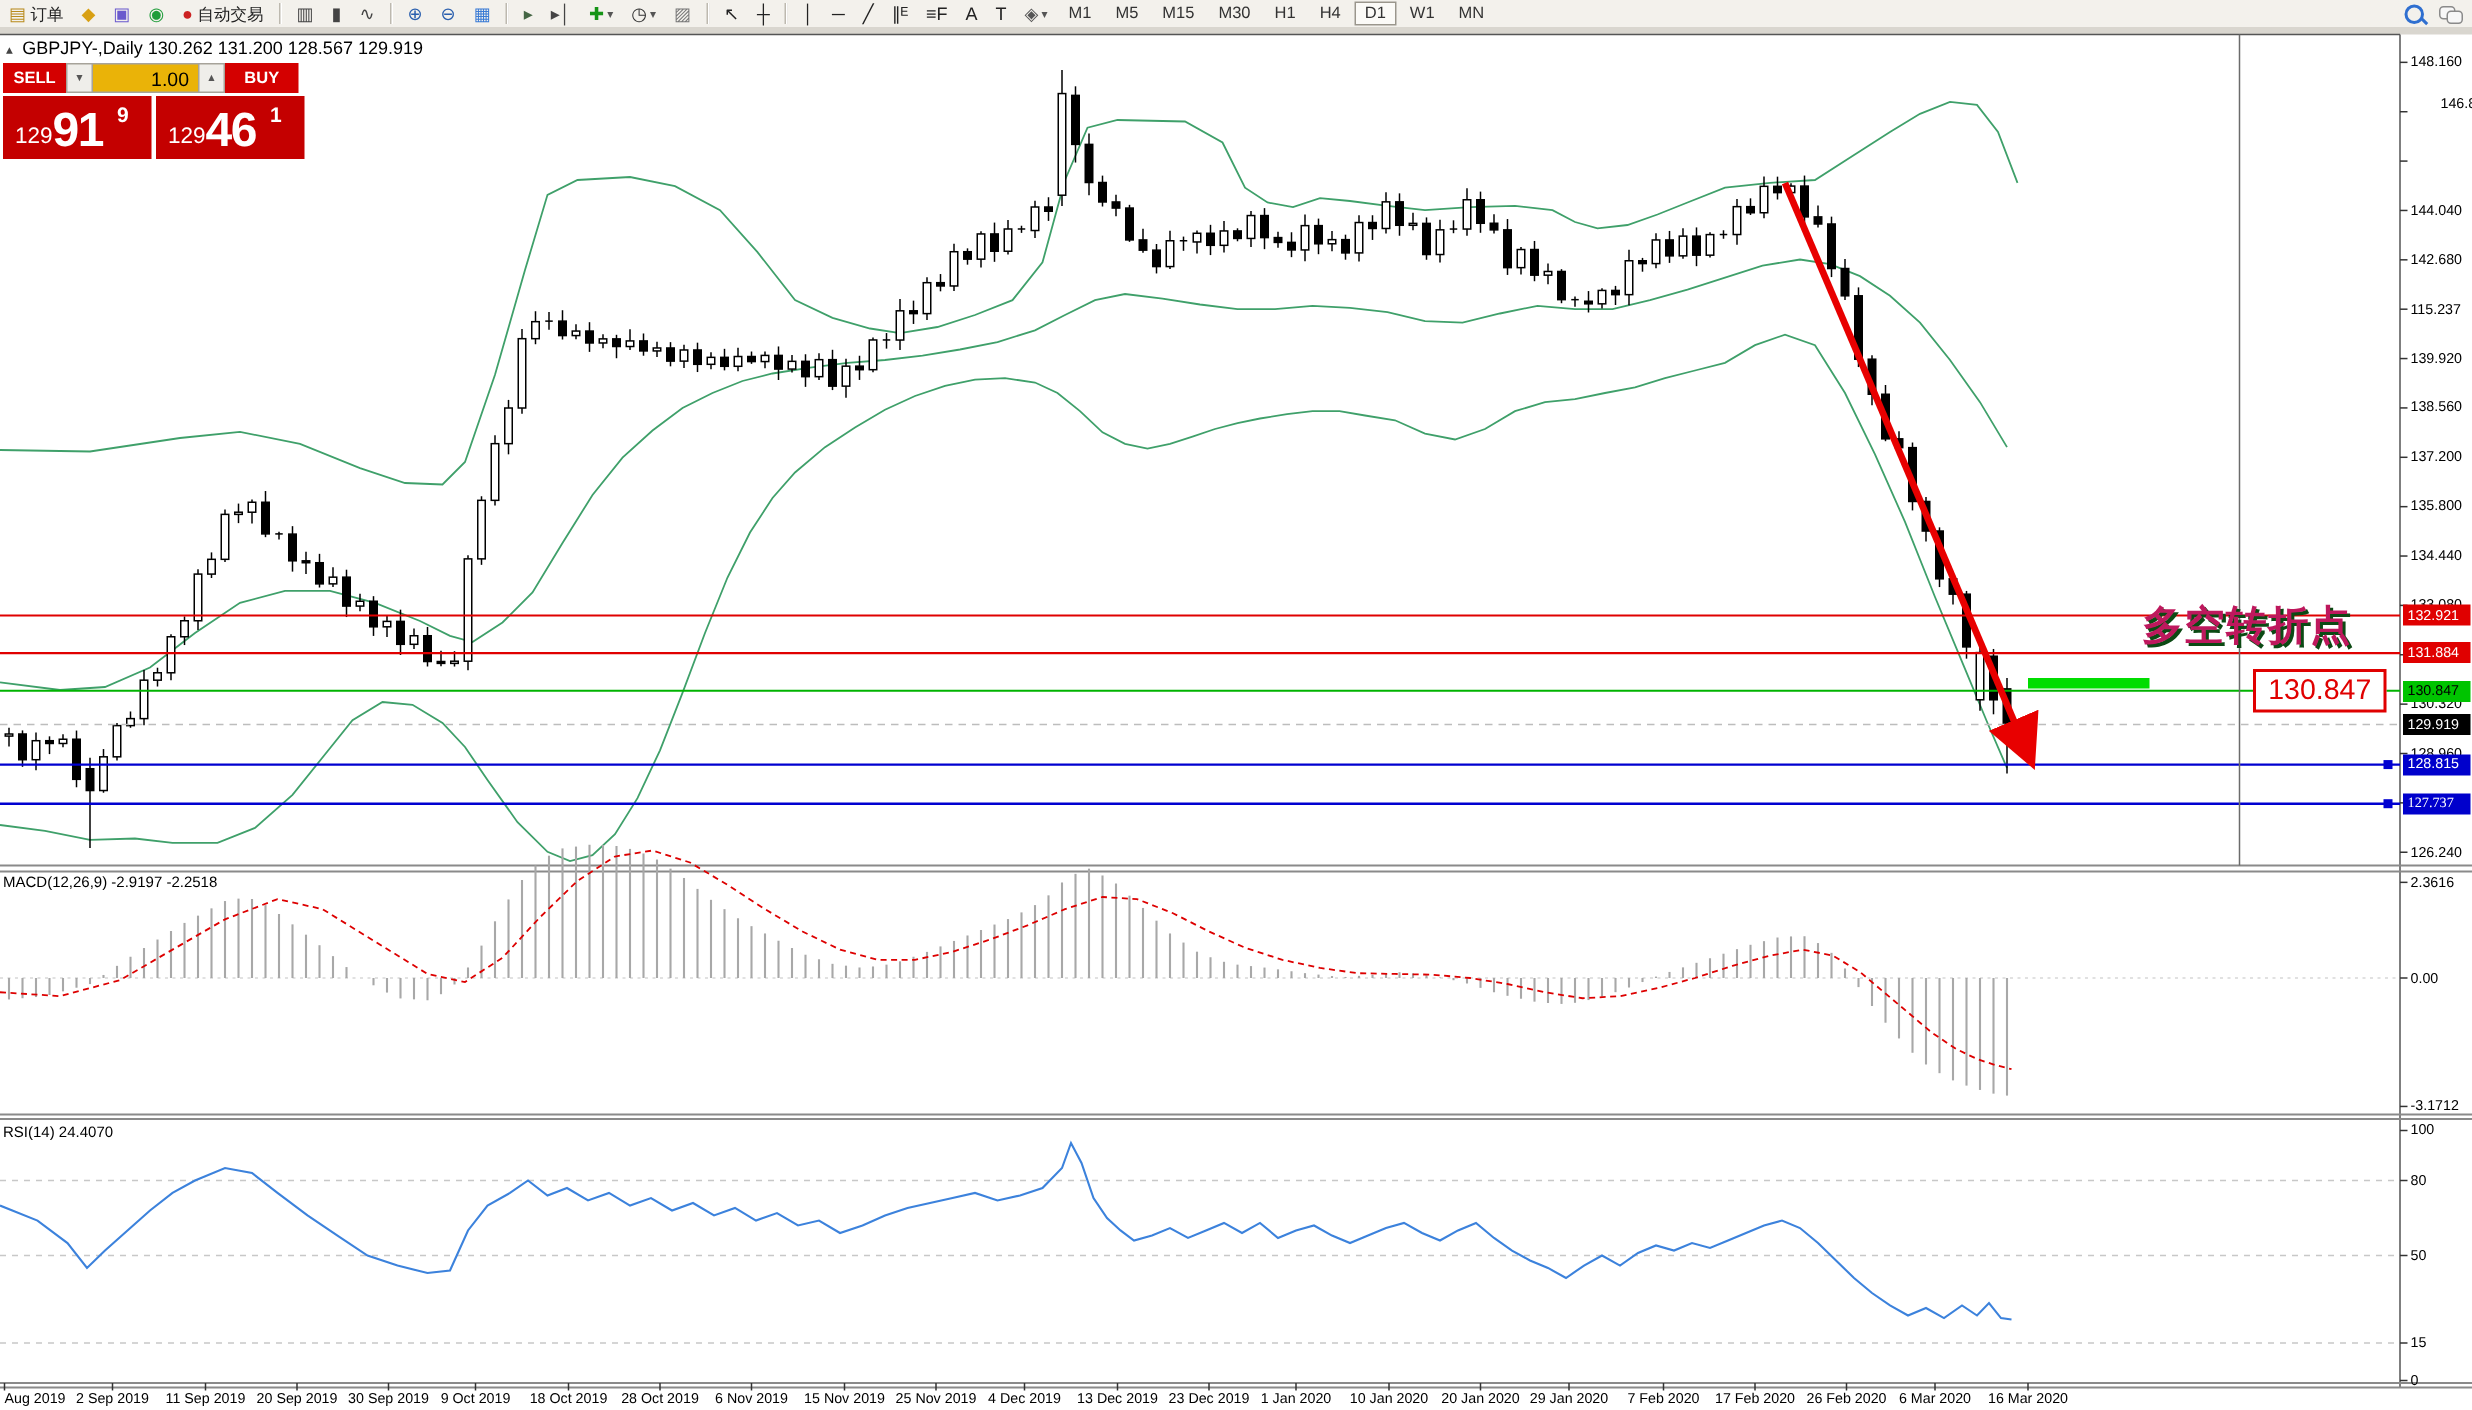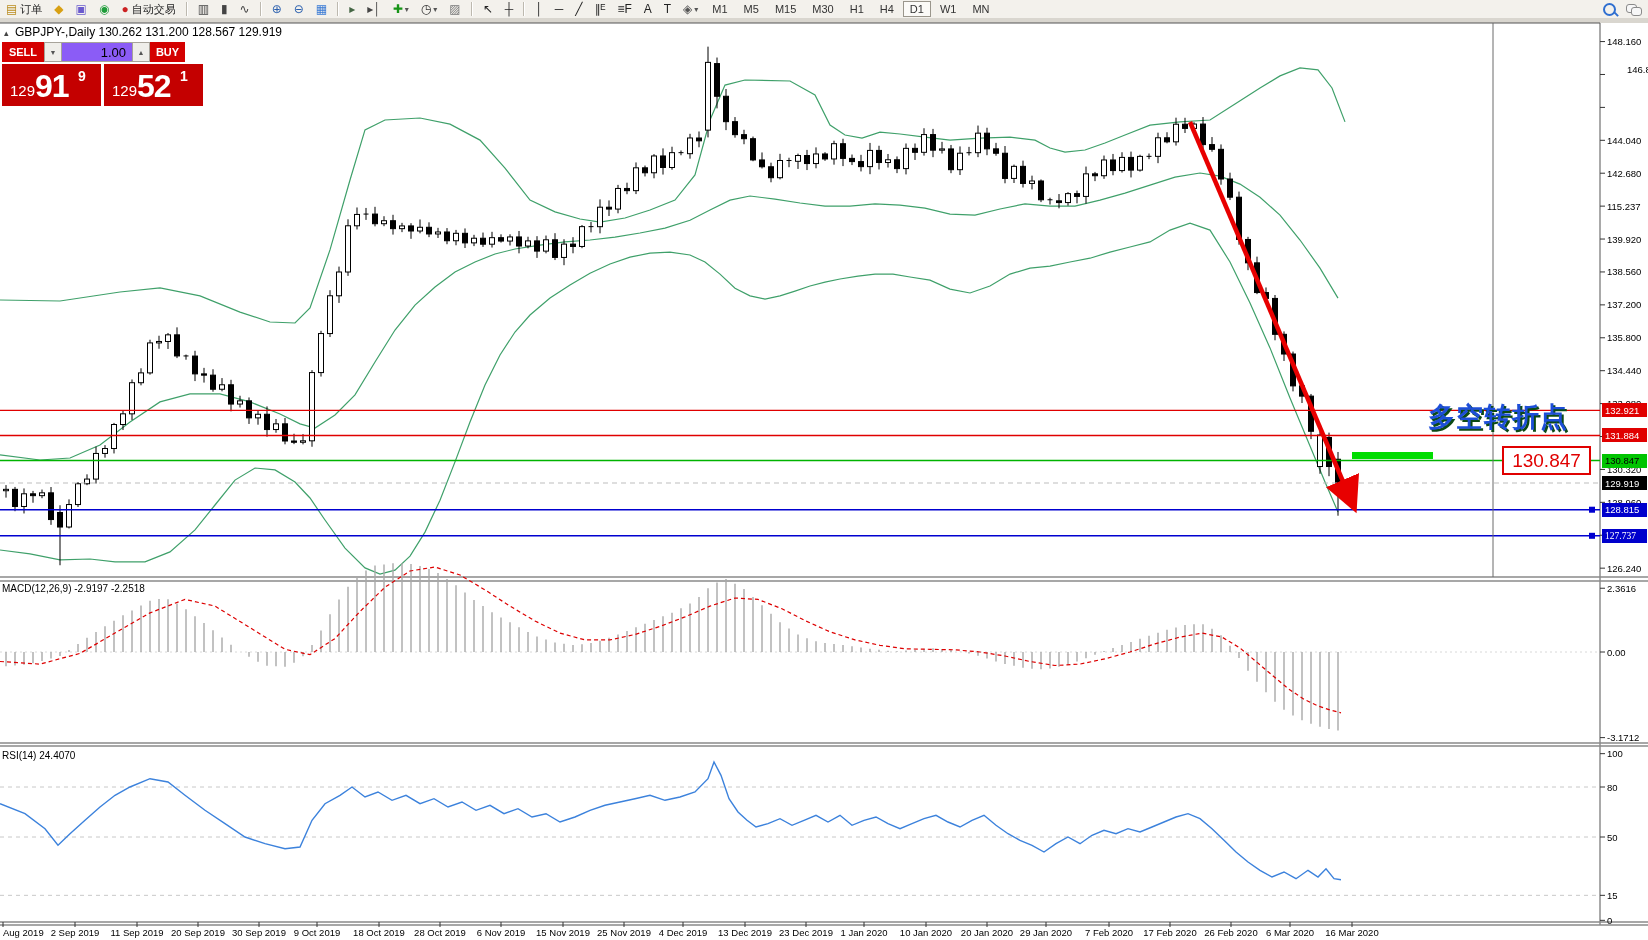--- a/index.html
+++ b/index.html
@@ -23,39 +23,39 @@
   .bubbles::after{left:5px;top:3px;}
   
   #winstrip{position:absolute;left:0;top:18px;width:1648px;height:5px;background:#d9d6cf;}
   #title-line{position:absolute;left:4px;top:25px;font-size:12px;color:#000;white-space:nowrap;z-index:5;}
   #title-line .sym-ico{font-size:9px;color:#444;margin-right:3px;}
   
   #trade-panel{position:absolute;left:2px;top:42px;width:201px;z-index:6;font-family:"Liberation Sans",sans-serif;}
   #tp-row1{display:flex;height:20px;}
   .tp-btn{background:#d40000;color:#fff;font-weight:bold;font-size:11px;display:flex;align-items:center;justify-content:center;}
   #tp-sell{width:42px;}
-  #tp-buy{width:35px;}
+  #tp-buy{width:49px;}
   .tp-spin{width:18px;background:#efeeea;border:1px solid #a7a39a;box-sizing:border-box;color:#555;
     font-size:7px;display:flex;align-items:center;justify-content:center;}
-  #tp-vol{width:70px;border:1px solid #a7a39a;border-left:none;border-right:none;box-sizing:border-box;background:#8b5cf6;
+  #tp-vol{width:70px;border:1px solid #a7a39a;border-left:none;border-right:none;box-sizing:border-box;background:#eab308;
     text-align:right;font-size:13px;padding:0 6px 0 0;outline:none;color:#000;}
   #tp-row2{display:flex;margin-top:2px;height:42px;}
   .tp-big{width:99px;background:#c40000;color:#fff;position:relative;overflow:hidden;}
   .tp-big:first-child{margin-right:3px;}
   .tp-pre{position:absolute;left:8px;bottom:7px;font-size:15px;font-weight:normal;}
   .tp-main{position:absolute;left:33px;bottom:1px;font-size:32px;font-weight:bold;letter-spacing:-1px;}
   .tp-sup{position:absolute;left:76px;top:4px;font-size:14px;font-weight:bold;}
   
   #chart-svg{position:absolute;left:0;top:0;z-index:1;}
   .axis-tick-label{position:absolute;left:1607px;width:40px;font-size:9.5px;color:#000;z-index:2;}
   .axis-box{position:absolute;left:1602px;width:45px;height:14px;font-size:9.5px;z-index:3;
     display:flex;align-items:center;padding-left:3px;box-sizing:border-box;}
   .sub-label{position:absolute;font-size:10px;color:#000;z-index:4;}
   .date-label{position:absolute;top:927px;font-size:9.5px;color:#000;white-space:nowrap;z-index:2;}
-  #cn-note{position:absolute;left:1428px;top:399px;z-index:5;font-size:27px;font-weight:bold;color:#1d4ed8;
+  #cn-note{position:absolute;left:1428px;top:399px;z-index:5;font-size:27px;font-weight:bold;color:#be185d;
     white-space:nowrap;text-shadow:2px 2px 0 #0c4a14;letter-spacing:1px;}
   #price-callout{position:absolute;left:1502px;top:446px;width:85px;height:25px;border:2px solid #e00000;
     background:#fff;color:#e00000;font-size:19px;display:flex;align-items:center;justify-content:center;z-index:5;}
 </style>
 </head>
 <body>
 
 <div id="app">
 
   <div id="toolbar">
@@ -180,21 +180,21 @@
       <div id="tp-buy" class="tp-btn">BUY</div>
     </div>
     <div id="tp-row2">
       <div class="tp-big">
         <span class="tp-pre">129</span>
         <span class="tp-main">91</span>
         <span class="tp-sup">9</span>
       </div>
       <div class="tp-big">
         <span class="tp-pre">129</span>
-        <span class="tp-main">52</span>
+        <span class="tp-main">46</span>
         <span class="tp-sup">1</span>
       </div>
     </div>
   </div>
 
   <svg id="chart-svg" width="1648" height="940">
       <g>
         <line x1="0" y1="23" x2="1600" y2="23" stroke="#555" stroke-width="1"></line>
         <line x1="1600" y1="23" x2="1600" y2="925" stroke="#555" stroke-width="1"></line>
         <line x1="0" y1="577" x2="1648" y2="577" stroke="#8a8a8a" stroke-width="1.4"></line>

